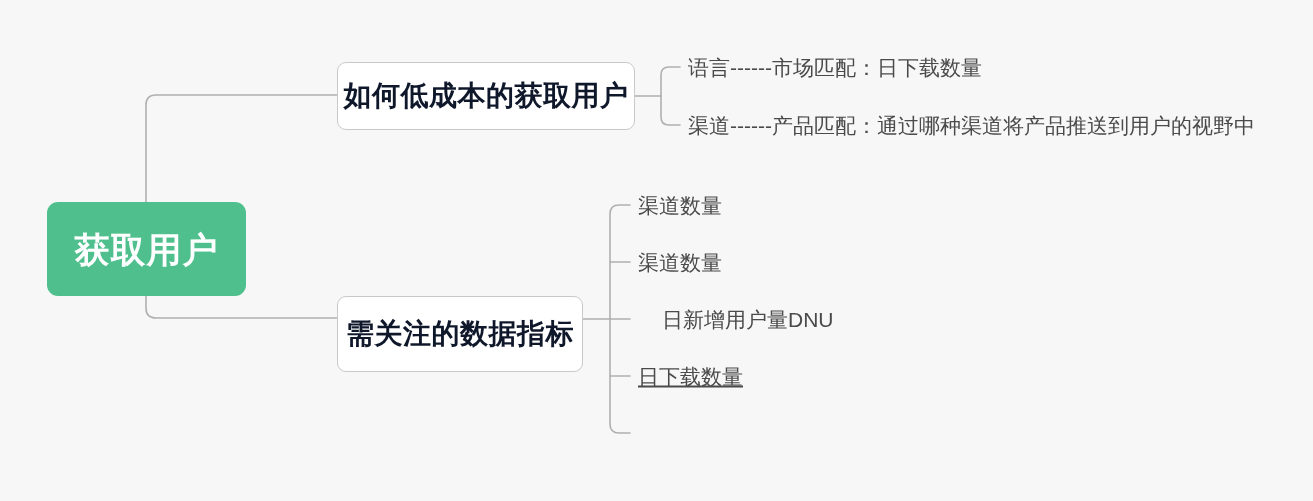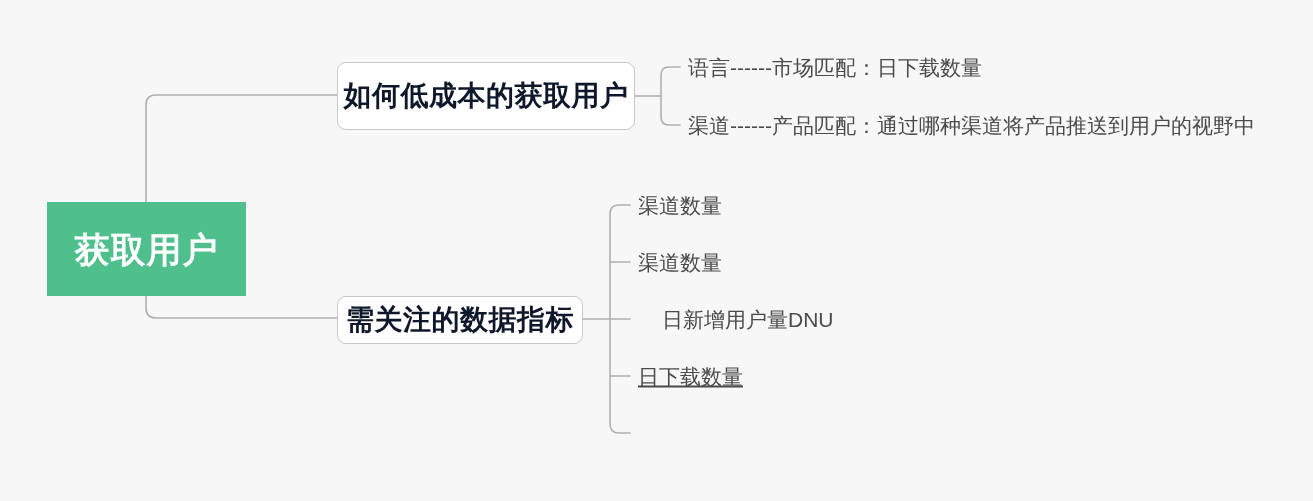--- a/index.html
+++ b/index.html
@@ -28,21 +28,21 @@
   }
 
   
   .root-node {
     position: absolute;
     left: 47px;
     top: 202px;
     width: 199px;
     height: 94px;
     background: #4fc08d;
-    border-radius: 0;
+    border-radius: 11px;
     display: flex;
     align-items: center;
     justify-content: center;
     box-sizing: border-box;
   }
   .root-node .root-label {
     color: #ffffff;
     font-size: 35px;
     font-weight: bold;
     letter-spacing: 1px;
@@ -72,21 +72,21 @@
   #branch-1 {
     left: 337px;
     top: 62px;
     width: 298px;
     height: 68px;
   }
   #branch-2 {
     left: 337px;
     top: 296px;
     width: 246px;
-    height: 48px;
+    height: 76px;
   }
 
   
   .leaf-label {
     position: absolute;
     color: #4a4a4a;
     font-size: 21px;
     font-weight: normal;
     line-height: 1;
     white-space: nowrap;

